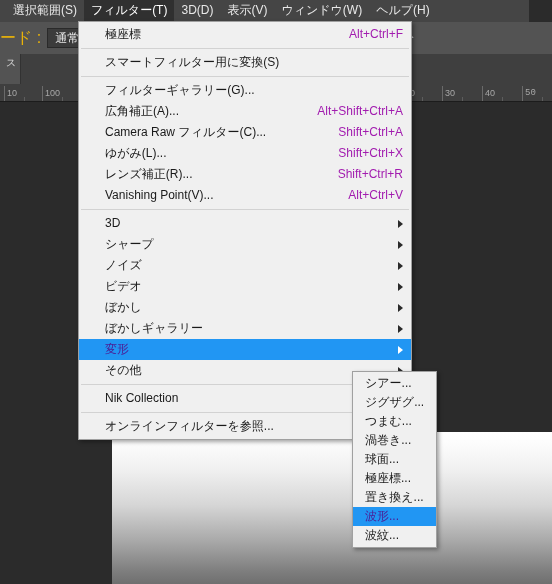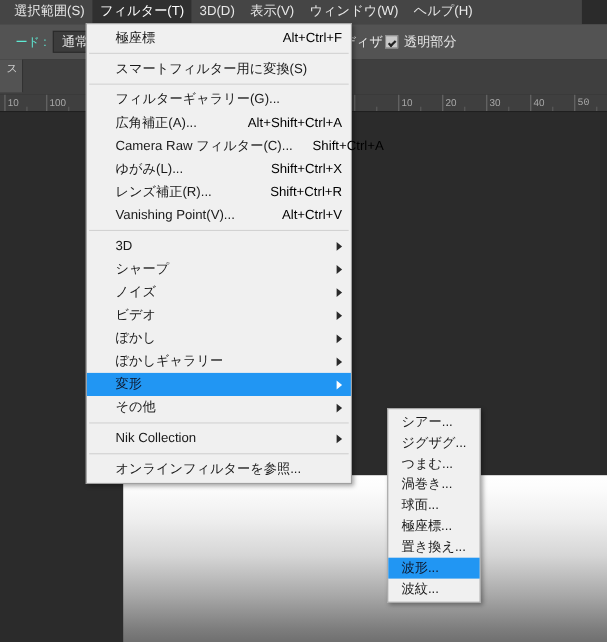--- a/index.html
+++ b/index.html
@@ -43,23 +43,23 @@
   
   #optionsbar {
     position: absolute;
     left: 0; top: 22px;
     width: 552px; height: 32px;
     background: #535353;
     display: flex;
     align-items: center;
   }
   #opt-mode-label {
-    font-size: 11px;
-    color: #5eead4;
-    padding-left: 14px;
+    font-size: 16px;
+    color: #eab308;
+    padding-left: 0;
     white-space: nowrap;
   }
   #opt-mode-select {
     margin-left: 6px;
     width: 96px; height: 20px;
     background: #3c3c3c;
     border: 1px solid #2a2a2a;
     color: #e8e8e8;
     font-size: 12px;
     display: flex;
@@ -167,21 +167,21 @@
   .menu-popup {
     position: absolute;
     background: #f0f0f0;
     border: 1px solid #a0a0a0;
     box-shadow: 2px 2px 4px rgba(0,0,0,0.35);
     padding: 2px 0 2px 0;
     z-index: 50;
   }
   #filter-menu {
     left: 78px; top: 21px;
-    width: 242px;
+    width: 334px;
   }
   #transform-submenu {
     left: 352px; top: 371px;
     width: 85px;
   }
   .menu-row {
     position: relative;
     display: flex;
     align-items: center;
     height: 21px;
@@ -191,27 +191,27 @@
     white-space: nowrap;
     line-height: 21px;
   }
   #transform-submenu .menu-row {
     padding: 0 6px 0 12px;
     height: 19px;
     line-height: 19px;
   }
   .menu-row.highlight {
     background: #2196f3;
-    color: #0f172a;
+    color: #4c1d95;
   }
   .menu-label { flex: 1 1 auto; }
   .menu-shortcut {
     flex: none;
     margin-left: 18px;
-    color: #000000;
+    color: #a21caf;
     font-size: 12px;
     text-align: center;
   }
   .menu-arrow {
     flex: none;
     margin-left: 10px;
     width: 0; height: 0;
     border-top: 4px solid transparent;
     border-bottom: 4px solid transparent;
     border-left: 5px solid #2a2a2a;

